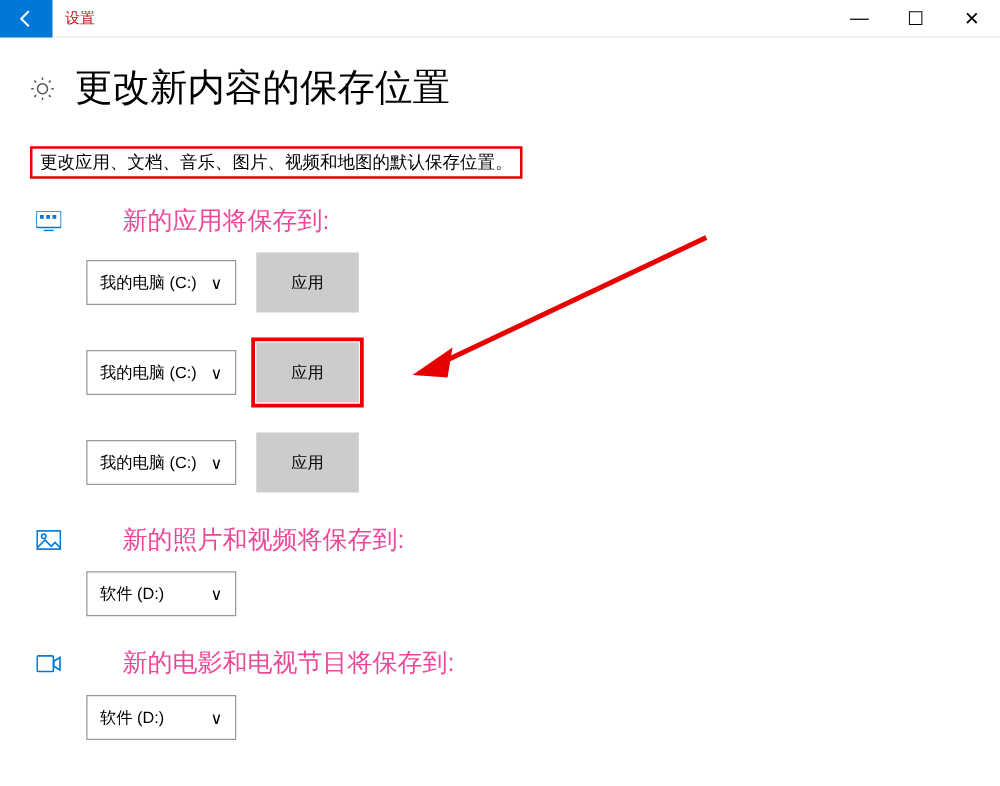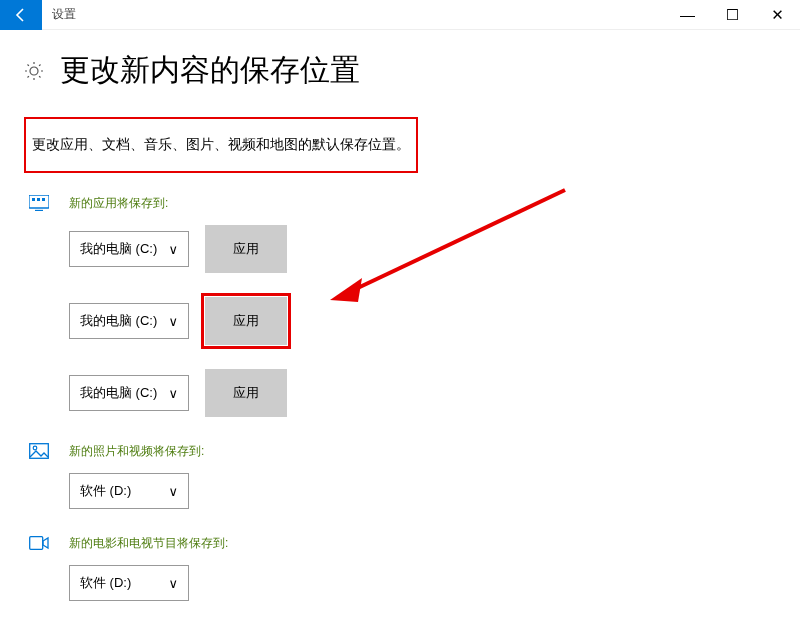--- a/index.html
+++ b/index.html
@@ -25,55 +25,55 @@
     background: #0078d7;
     color: #fff;
     display: flex;
     align-items: center;
     justify-content: center;
     font-size: 15px;
   }
   .title-text {
     padding-left: 10px;
     font-size: 12px;
-    color: #404040;
+    color: #b91c1c;
     flex: 1;
   }
   .win-btns { display: flex; }
   .win-btn {
     width: 45px;
     height: 30px;
     display: flex;
     align-items: center;
     justify-content: center;
     font-size: 15px;
     color: #000;
   }
   .content { padding: 20px 24px 0 24px; }
   .heading-row { display: flex; align-items: center; margin-bottom: 26px; }
   .gear { width: 20px; height: 20px; margin-right: 16px; color: #555; }
   h1 { font-size: 30px; font-weight: 400; margin: 0; }
   .desc-highlight {
     display: inline-block;
     border: 2px solid #e60000;
-    padding: 17px 6px;
+    padding: 2px 6px;
     font-size: 14px;
     margin-bottom: 20px;
   }
   .section { margin-bottom: 24px; padding-left: 5px; }
   .sec-row { display: flex; align-items: center; }
   .sec-icon {
     width: 20px;
     height: 20px;
     margin-right: 20px;
     display: flex;
     align-items: center;
     justify-content: center;
   }
-  .sec-label { font-size: 12px; color: #4d7c0f; }
+  .sec-label { font-size: 20px; color: #ec4899; margin-left: 29px; }
   .ctrl-row {
     display: flex;
     align-items: center;
     margin-top: 12px;
     margin-left: 40px;
     gap: 16px;
   }
   .dropdown {
     border: 1px solid #999;
     min-width: 120px;

